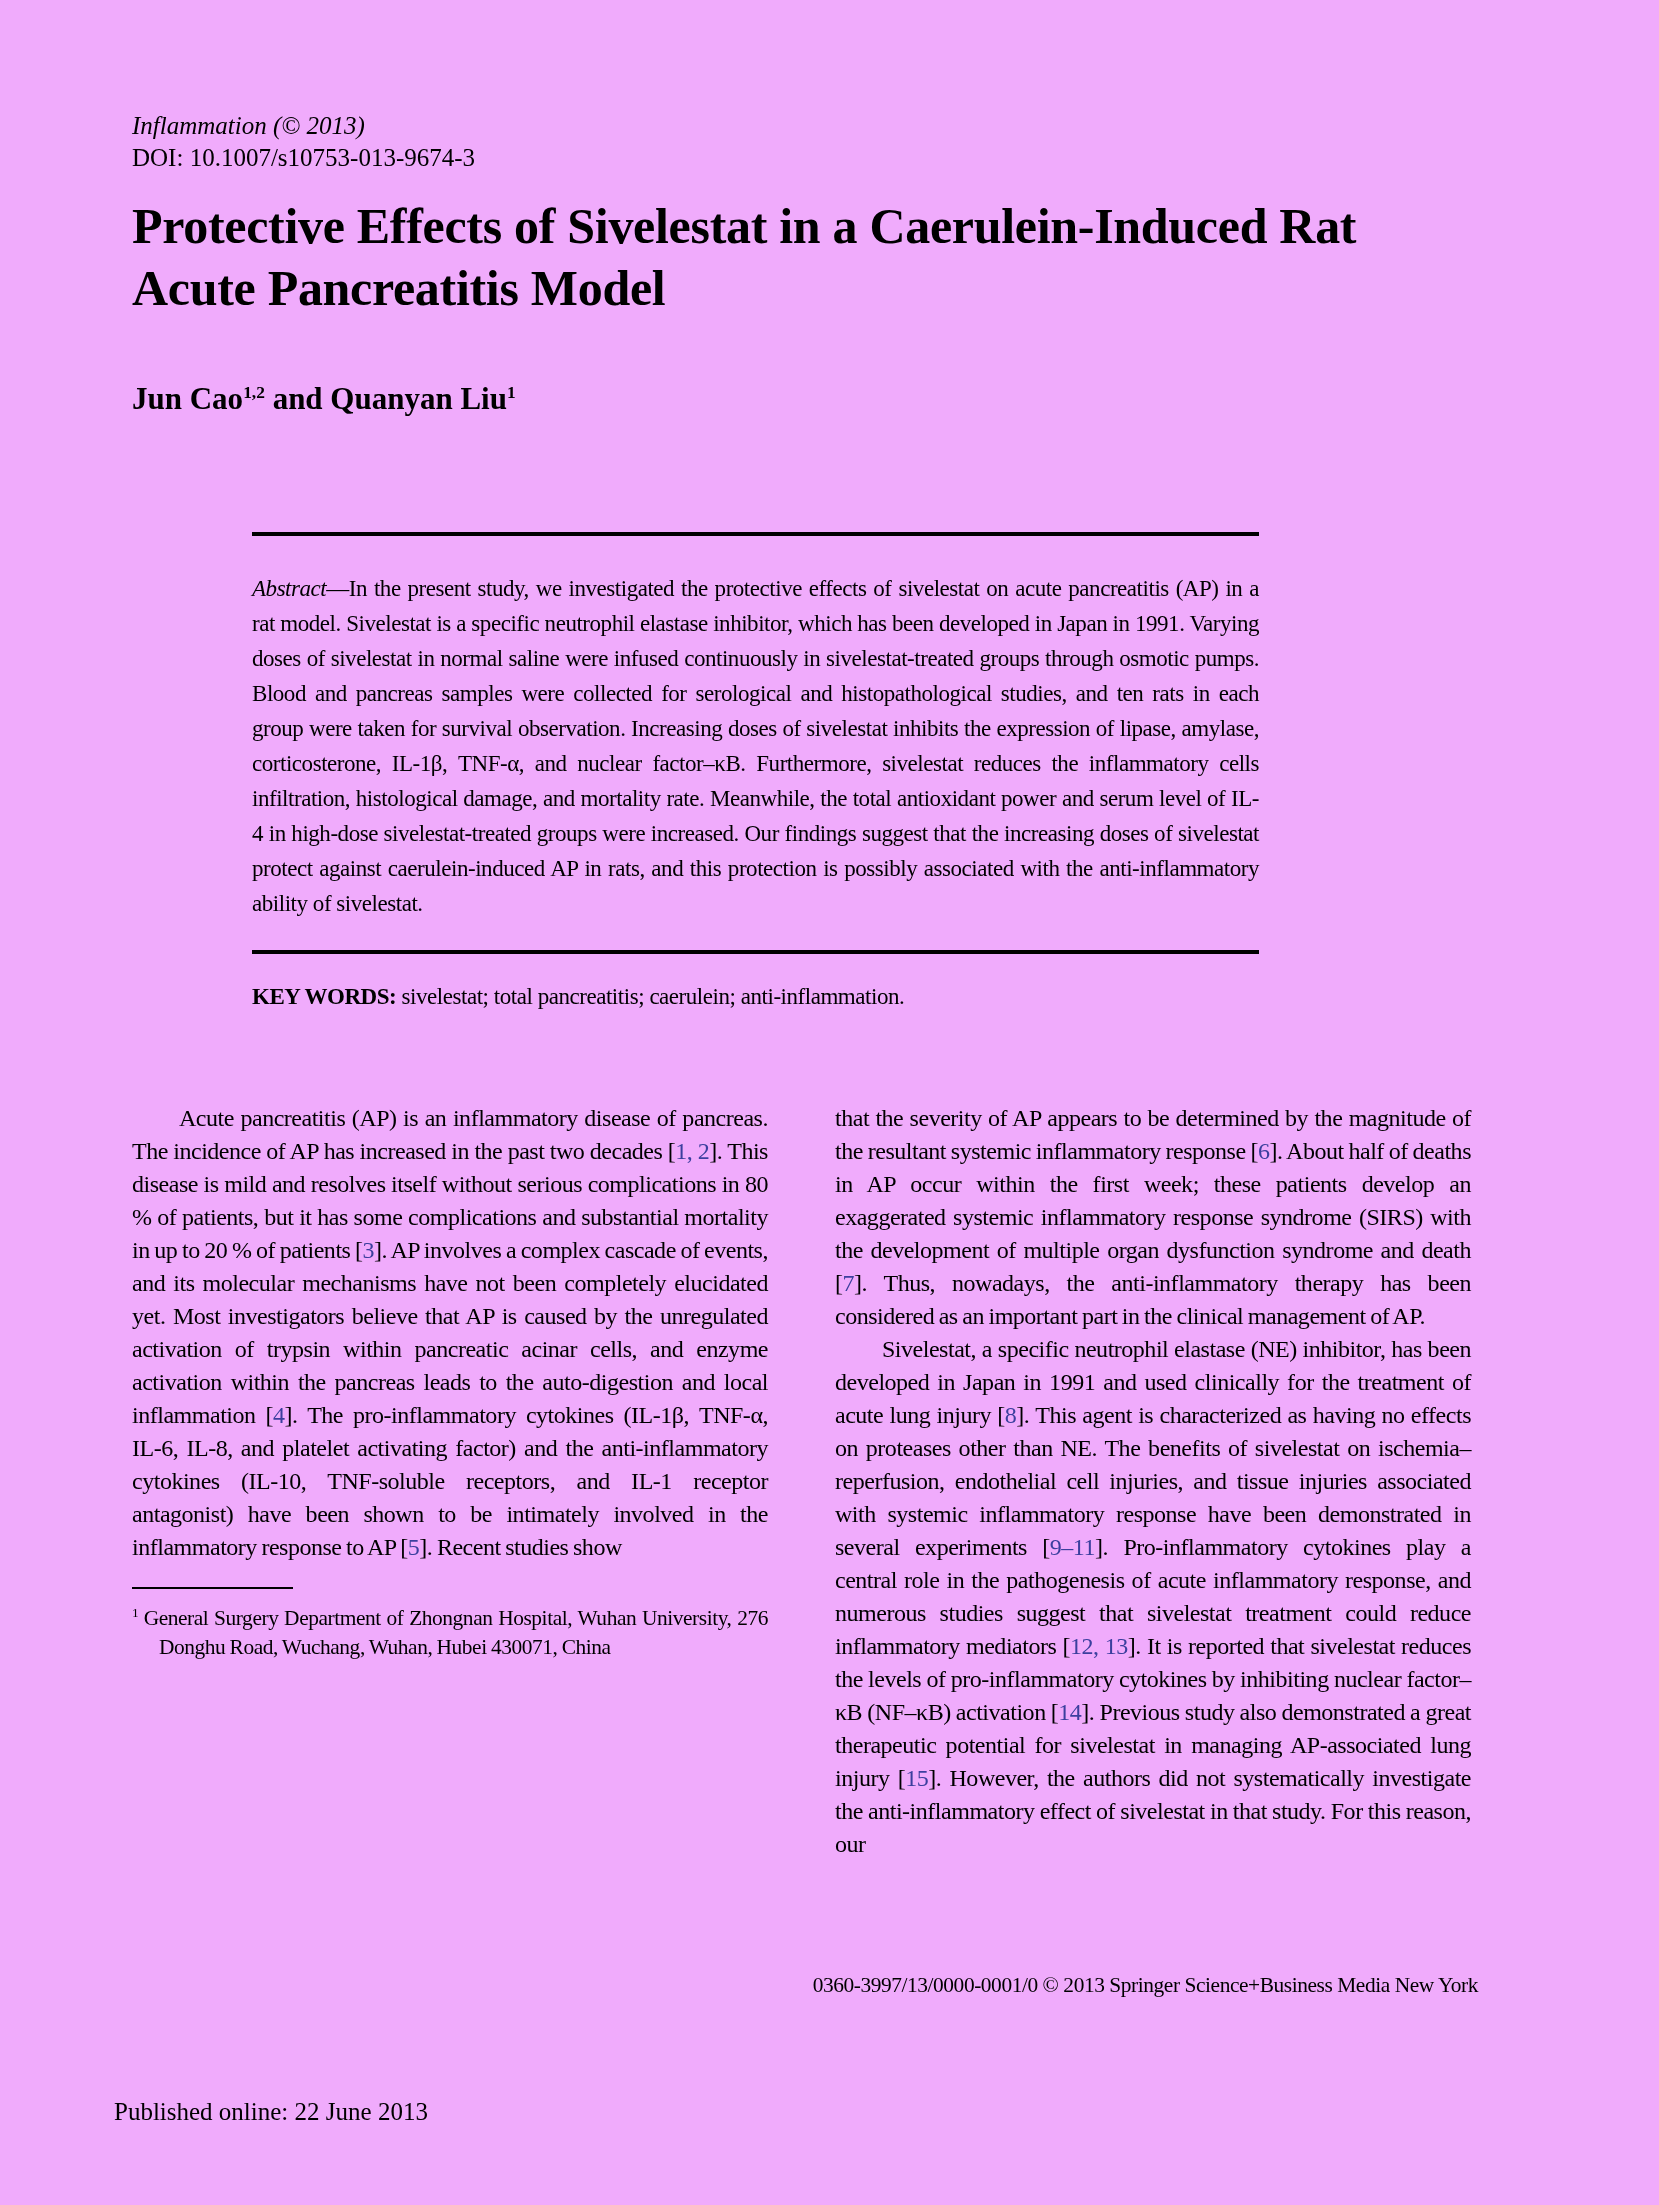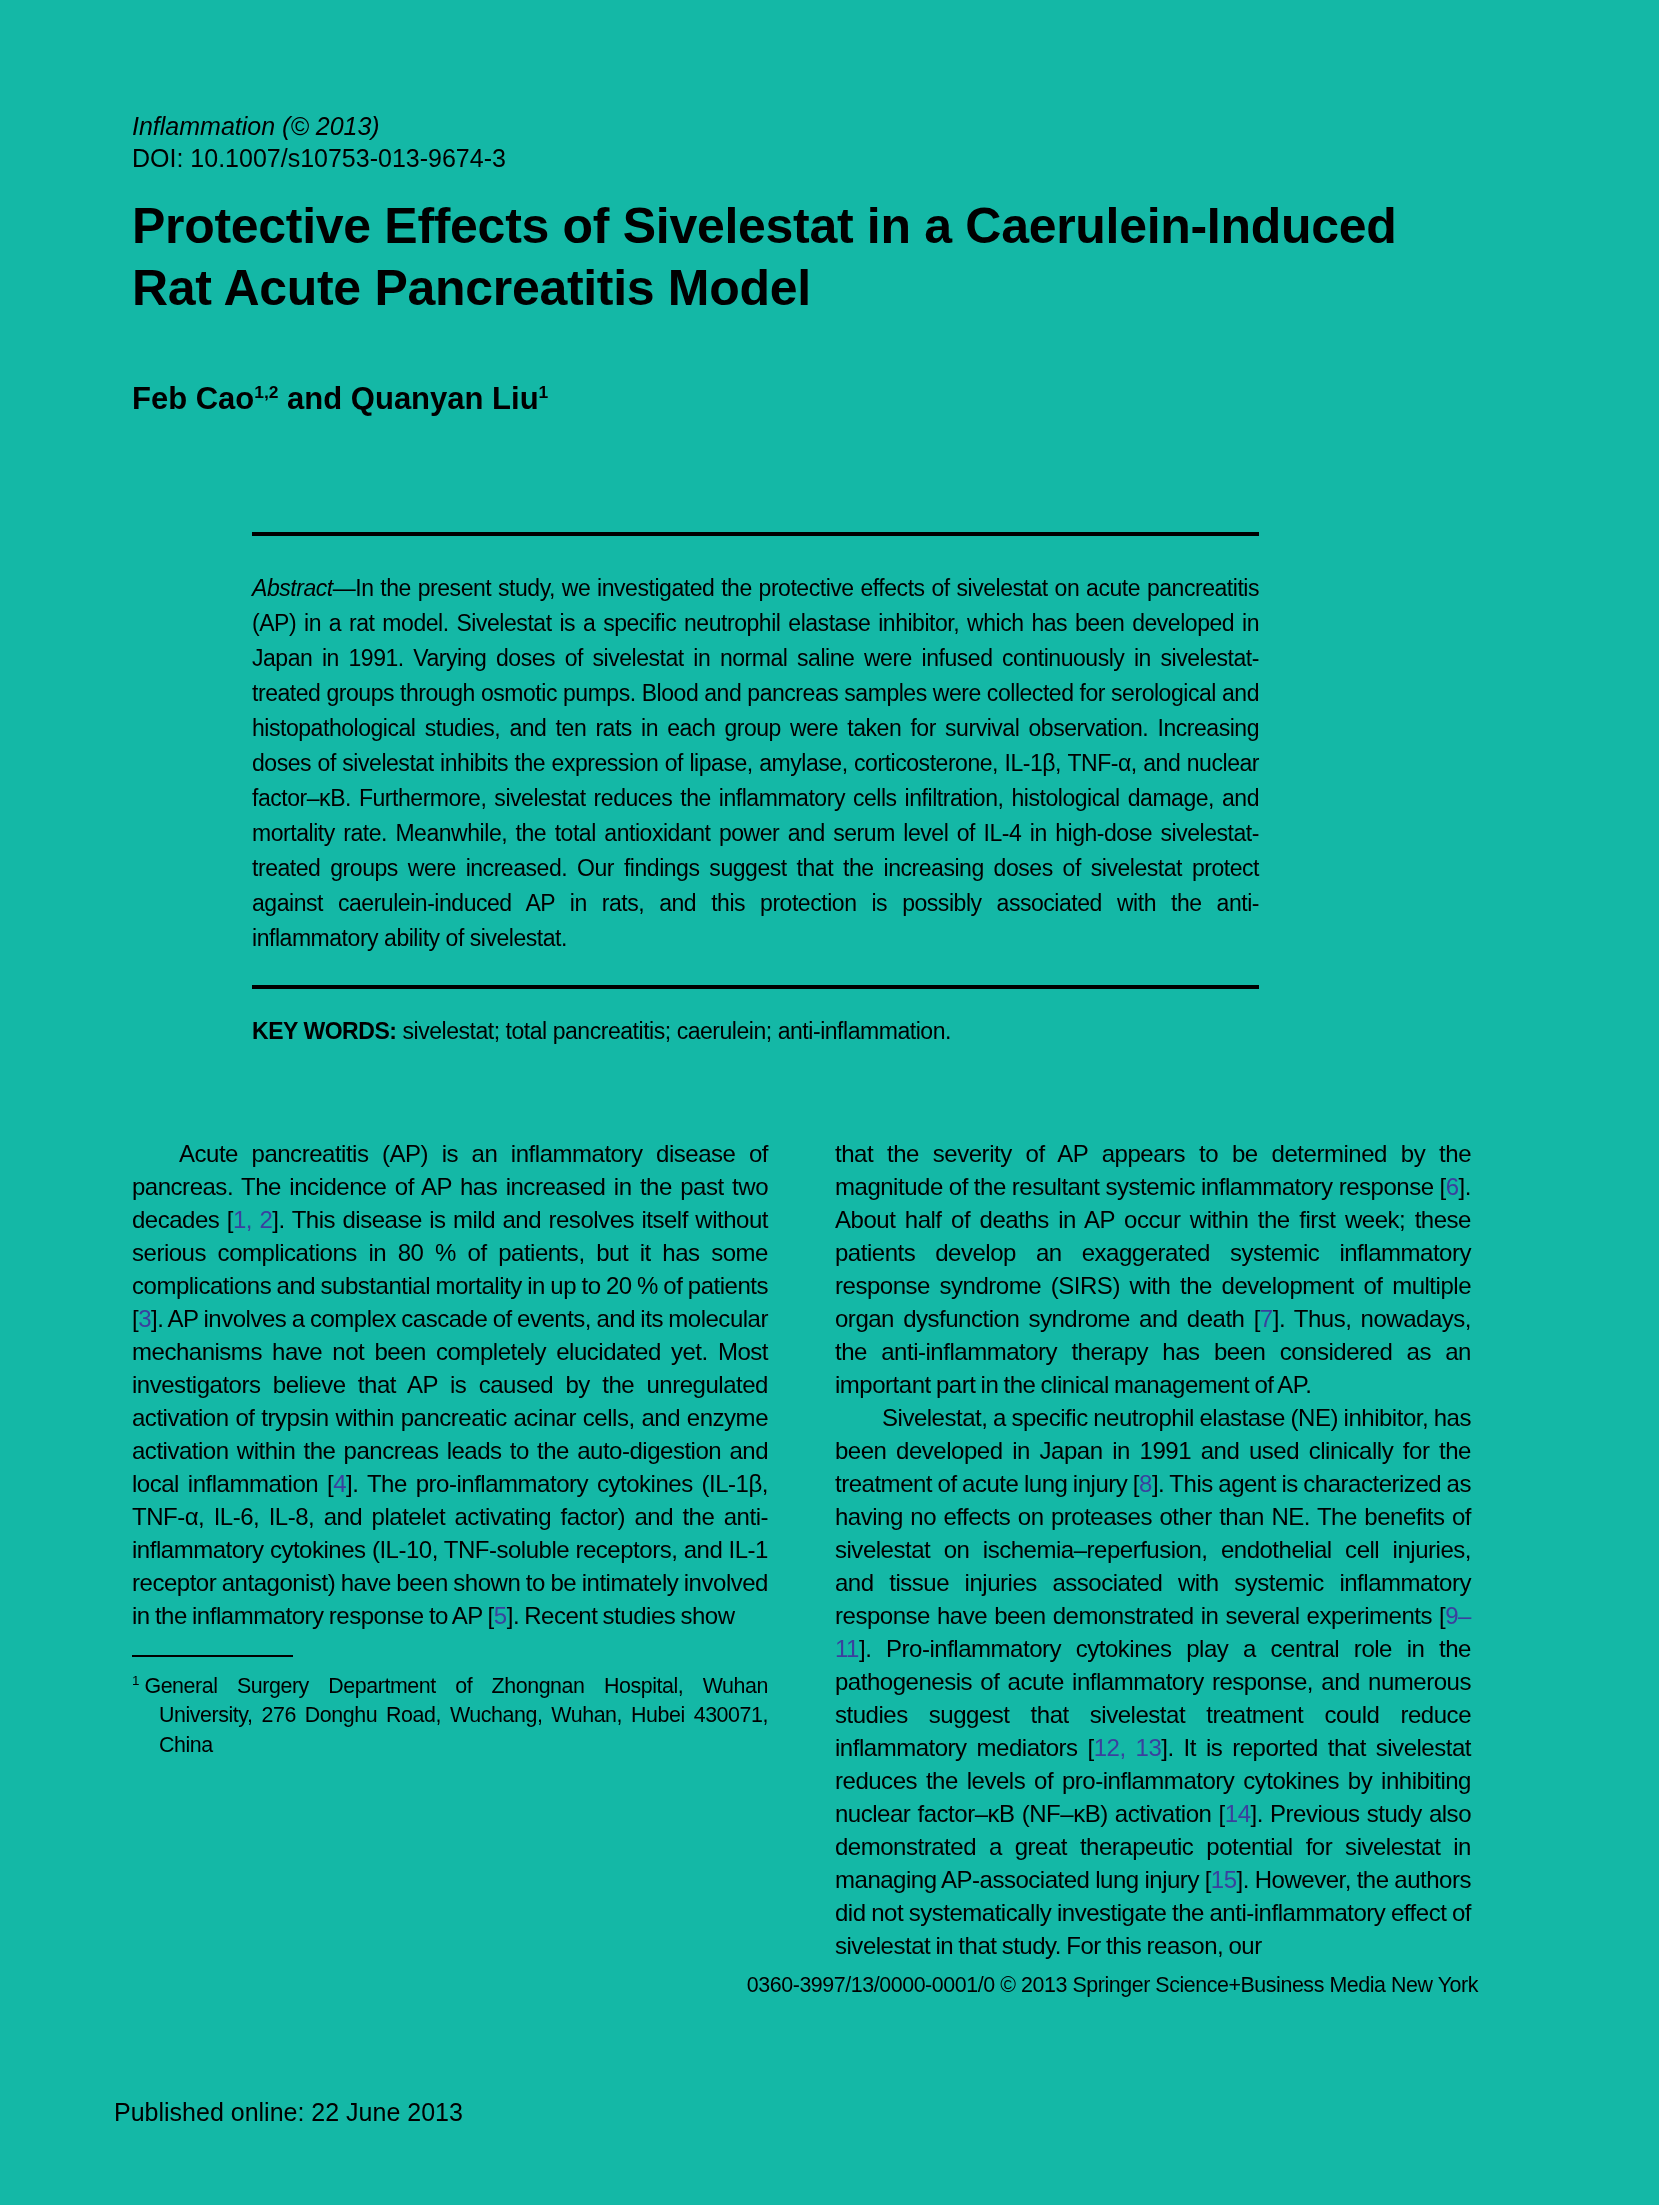--- a/index.html
+++ b/index.html
@@ -1,23 +1,23 @@
 <!DOCTYPE html>
 <html style="font-size:10.7px"><head>
 <meta charset="utf-8">
 <style>
   * { margin: 0; padding: 0; box-sizing: border-box; }
   html, body { background: #ffffff; }
   .page {
     position: relative;
     width: 1660px;
     height: 2205px;
-    background: #14b8a6;
+    background: #f0abfc;
     color: #000000;
-    font-family: Liberation Sans, sans-serif;
+    font-family: Liberation Serif, serif;
     overflow: hidden;
   }
   .content {
     position: absolute;
     left: 132px;
     top: 110px;
     width: 1341px;
   }
   .journal-line {
     font-size: 25px;
@@ -129,21 +129,21 @@
 <body>
 
 <div class="page">
   <div class="content">
 
     <div class="journal-line">Inflammation (© 2013)</div>
     <div class="doi-line">DOI: 10.1007/s10753-013-9674-3</div>
 
     <h1 class="article-title">Protective Effects of Sivelestat in a Caerulein-Induced Rat Acute Pancreatitis Model</h1>
 
-    <div class="authors-line"><span>Feb Cao</span><sup>1,2</sup><span> and </span><span>Quanyan Liu</span><sup>1</sup></div>
+    <div class="authors-line"><span>Jun Cao</span><sup>1,2</sup><span> and </span><span>Quanyan Liu</span><sup>1</sup></div>
 
     <div class="abstract-wrap">
       <div class="abstract-box">
         <p class="abstract-par"><span class="abstract-label">Abstract</span><span>—</span><span>In the present study, we investigated the protective effects of sivelestat on acute pancreatitis (AP) in a rat model. Sivelestat is a specific neutrophil elastase inhibitor, which has been developed in Japan in 1991. Varying doses of sivelestat in normal saline were infused continuously in sivelestat-treated groups through osmotic pumps. Blood and pancreas samples were collected for serological and histopathological studies, and ten rats in each group were taken for survival observation. Increasing doses of sivelestat inhibits the expression of lipase, amylase, corticosterone, IL-1β, TNF-α, and nuclear factor–κB. Furthermore, sivelestat reduces the inflammatory cells infiltration, histological damage, and mortality rate. Meanwhile, the total antioxidant power and serum level of IL-4 in high-dose sivelestat-treated groups were increased. Our findings suggest that the increasing doses of sivelestat protect against caerulein-induced AP in rats, and this protection is possibly associated with the anti-inflammatory ability of sivelestat.</span></p>
       </div>
       <p class="keywords-line"><span class="keywords-label">KEY WORDS:</span>
         <span>sivelestat; total pancreatitis; caerulein; anti-inflammation.</span></p>
     </div>
 
     <div class="columns">

